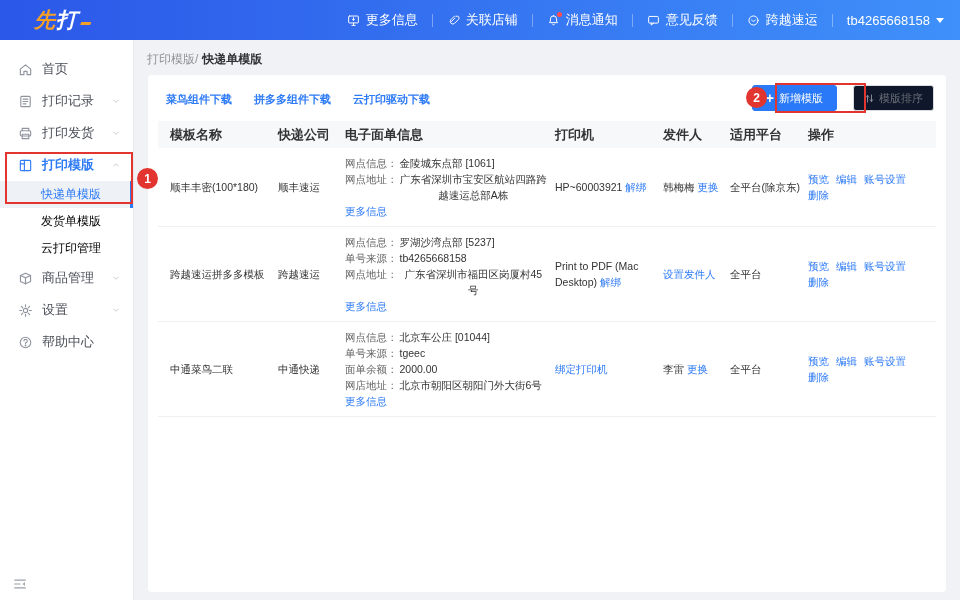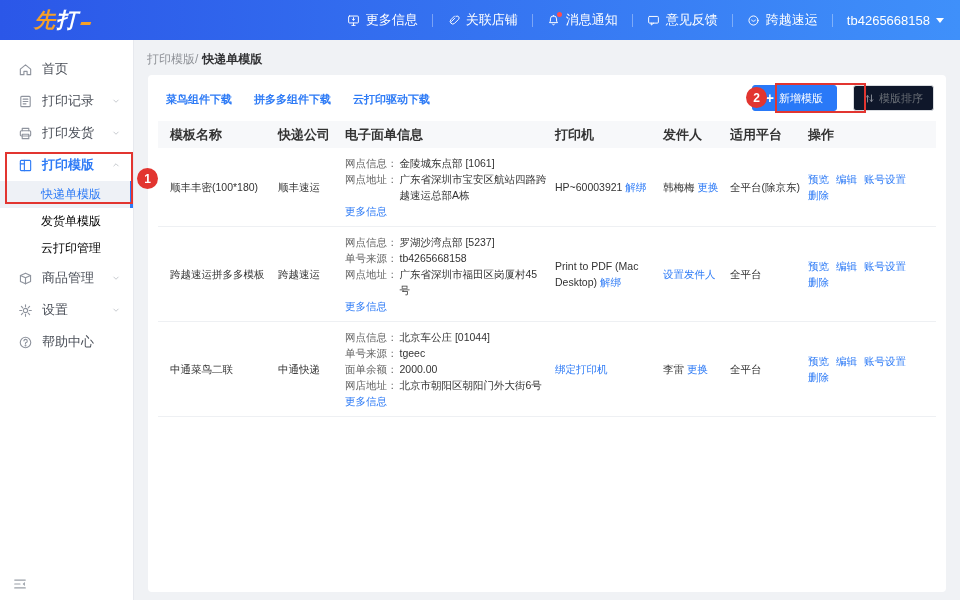--- a/index.html
+++ b/index.html
@@ -64,21 +64,21 @@
 
   
   .tbl-wrap { margin:0 10px; }
   table { border-collapse:collapse; table-layout:fixed; width:100%; }
   thead th { background:#f7f8fa; height:27px; font-size:13px; color:#333;
     font-weight:bold; text-align:left; padding:0 8px 0 0; }
   thead th:first-child { padding-left:12px; }
   tbody td { border-bottom:1px solid #eef0f3; vertical-align:middle;
     font-size:10.5px; color:#333; padding:7px 8px 7px 0; line-height:16px; }
   tbody td:first-child { padding-left:12px; }
-  .wb-line { display:flex; line-height:16px; }
+  .wb-line { display:flex; line-height:16px;text-align:center; }
   .wb-label { color:#666; white-space:nowrap; margin-right:2px; }
   .wb-value { color:#333; }
   a.lnk { color:#2e7bf6; text-decoration:none; cursor:pointer; }
   .act-lnk { margin-right:7px; white-space:nowrap; }
   .printer-txt, .sender-txt { color:#333; }
 
   
   .ann-box { position:absolute; border:2px solid #e23530; z-index:40; pointer-events:none; }
   .ann-circle { position:absolute; width:21px; height:21px; border-radius:50%;
     background:#e23530; color:#fff; font-size:12px; font-weight:bold;

